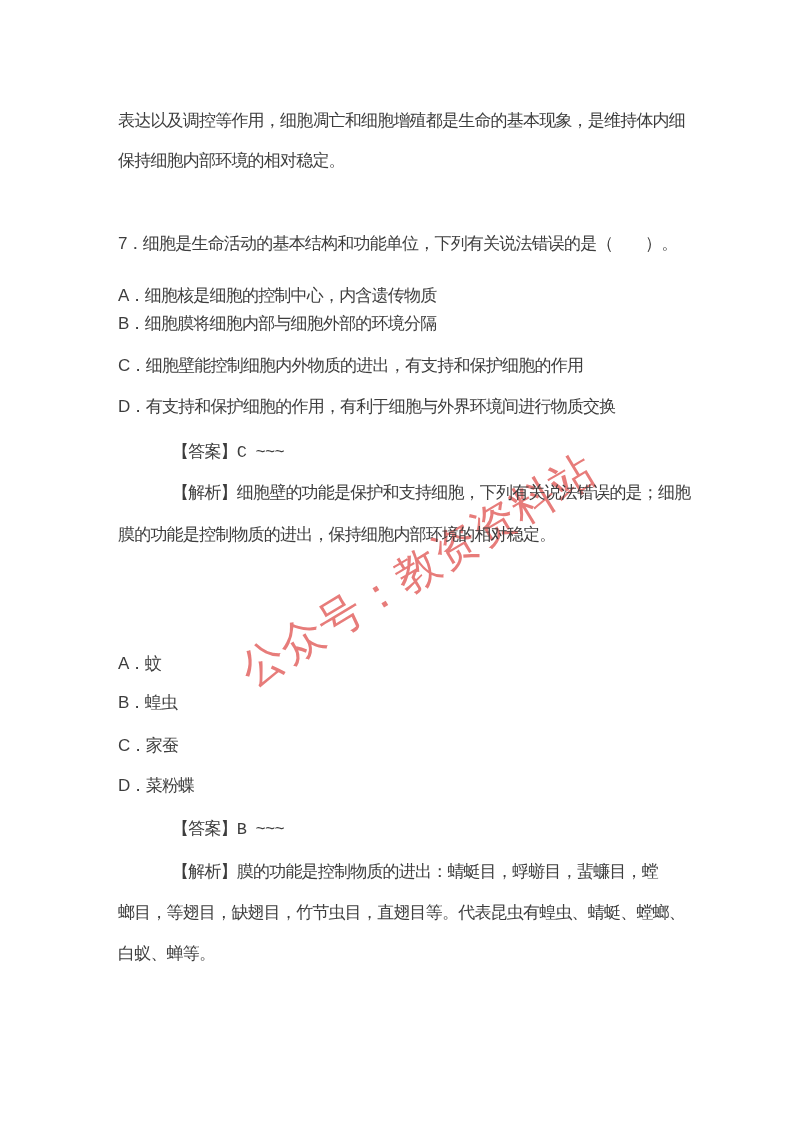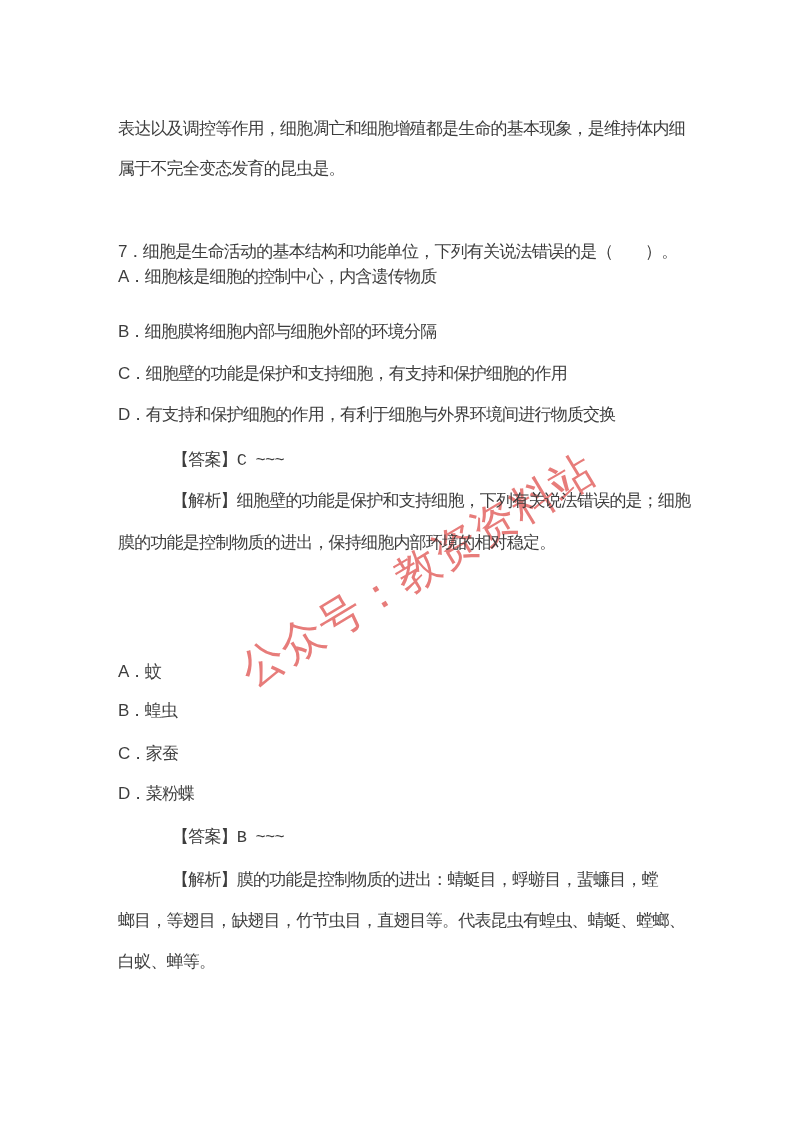--- a/index.html
+++ b/index.html
@@ -13,21 +13,20 @@
   }
   .line {
     position: absolute;
     left: 118px;
     font-size: 17px;
     line-height: 24px;
     letter-spacing: -0.8px;
     color: #3d3d3d;
     white-space: nowrap;
     z-index: 2;
-    margin-top: 8px;
   }
   .indent { left: 172px; font-family: Liberation Mono, monospace; }
   .watermark {
     position: absolute;
     left: 215px;
     top: 548px;
     font-size: 44px;
     line-height: 44px;
     letter-spacing: 1px;
     white-space: nowrap;
@@ -38,26 +37,26 @@
   }
 </style>
 </head>
 <body>
 
 <div class="page">
 
   <div class="watermark" style="color: rgb(226, 96, 94);">公众号：教资资料站</div>
 
   <div class="line" style="top:109px">表达以及调控等作用，细胞凋亡和细胞增殖都是生命的基本现象，是维持体内细</div>
-  <div class="line" style="top:149px">属于不完全变态发育的昆虫是。</div>
+  <div class="line" style="top:149px">保持细胞内部环境的相对稳定。</div>
 
   <div class="line" style="top:232px">7．细胞是生命活动的基本结构和功能单位，下列有关说法错误的是（　　）。</div>
-  <div class="line" style="top:257px">A．细胞核是细胞的控制中心，内含遗传物质</div>
+  <div class="line" style="top:284px">A．细胞核是细胞的控制中心，内含遗传物质</div>
   <div class="line" style="top:312px">B．细胞膜将细胞内部与细胞外部的环境分隔</div>
-  <div class="line" style="top:354px">C．细胞壁的功能是保护和支持细胞，有支持和保护细胞的作用</div>
+  <div class="line" style="top:354px">C．细胞壁能控制细胞内外物质的进出，有支持和保护细胞的作用</div>
   <div class="line" style="top:395px">D．有支持和保护细胞的作用，有利于细胞与外界环境间进行物质交换</div>
   <div class="line indent" style="top:441px">【答案】C ~~~</div>
   <div class="line indent" style="top:482px">【解析】细胞壁的功能是保护和支持细胞，下列有关说法错误的是；细胞</div>
   <div class="line" style="top:523px">膜的功能是控制物质的进出，保持细胞内部环境的相对稳定。</div>
 
   <div class="line" style="top:652px">A．蚊</div>
   <div class="line" style="top:691px">B．蝗虫</div>
   <div class="line" style="top:734px">C．家蚕</div>
   <div class="line" style="top:774px">D．菜粉蝶</div>
   <div class="line indent" style="top:818px">【答案】B ~~~</div>

